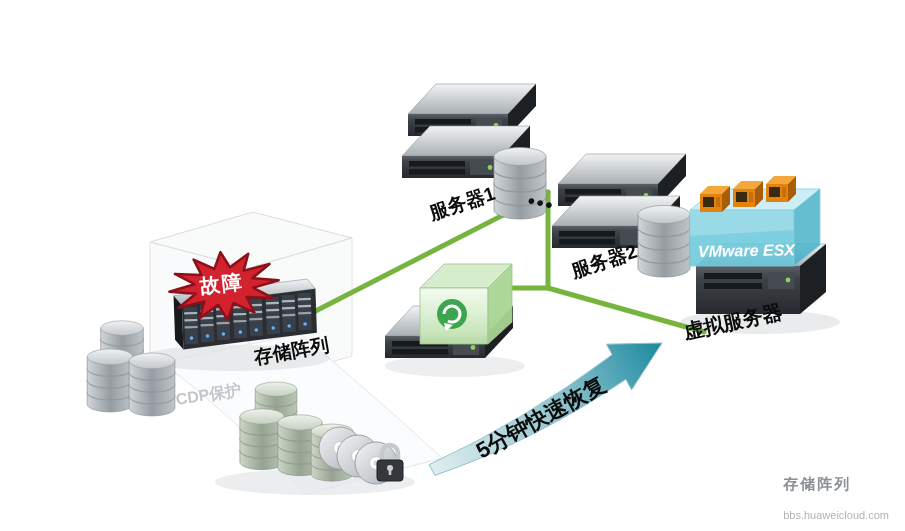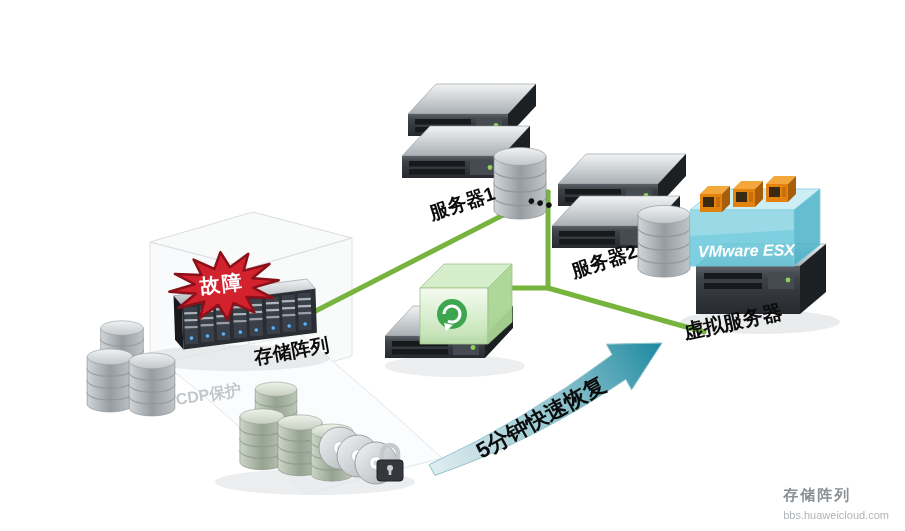--- a/index.html
+++ b/index.html
@@ -16,21 +16,21 @@
   .lbl-server2{left:572px;top:262px;font-size:19px;transform:rotate(-18deg);}
   .lbl-virtual{left:684px;top:322px;font-size:20px;transform:rotate(-12deg);}
   .lbl-storage{left:254px;top:348px;font-size:19px;transform:rotate(-10deg);}
   .lbl-cdp{left:176px;top:392px;font-size:16px;color:#c3c7ca;transform:rotate(-9deg);}
   .lbl-fault{left:200px;top:276px;font-size:20px;color:#ffffff;transform:rotate(-6deg);letter-spacing:2px;}
   .lbl-recovery{left:478px;top:442px;font-size:22px;transform:rotate(-29deg);}
   .lbl-dots{left:528px;top:190px;font-size:20px;color:#111;transform:rotate(13deg);letter-spacing:2px;}
   .lbl-vmware{left:698px;top:244px;font-size:16px;color:#ffffff;font-style:italic;transform:rotate(-1deg);}
   .watermark{position:absolute;right:16px;bottom:10px;text-align:left;}
   .watermark .wm-title{font-size:15px;font-weight:bold;color:#8b9094;letter-spacing:2px;}
-  .watermark .wm-url{font-size:11px;color:#b0b4b8;margin-top:4px;}
+  .watermark .wm-url{font-size:11px;color:#b0b4b8;margin-top:15px;}
 </style>
 </head>
 <body>
 
 <div class="stage">
 
 <svg width="905" height="531" viewBox="0 0 905 531">
   <defs>
     <linearGradient id="gTop" x1="0" y1="0" x2="0" y2="1">
       <stop offset="0" stop-color="#f1f3f4"></stop>

